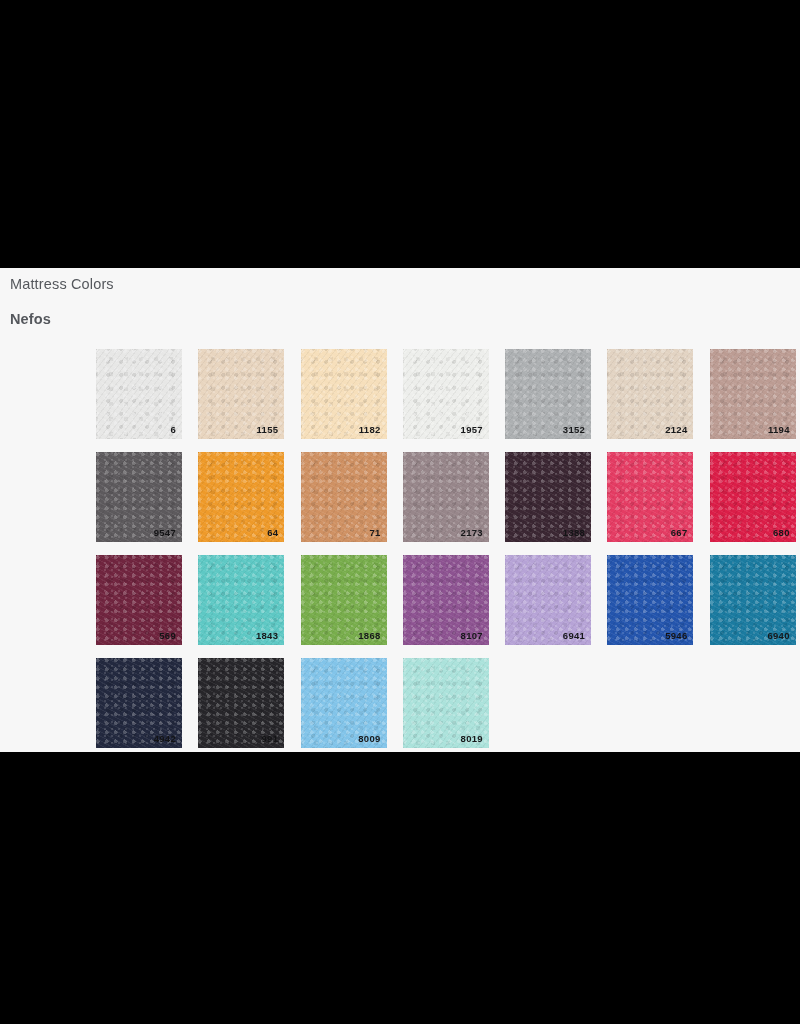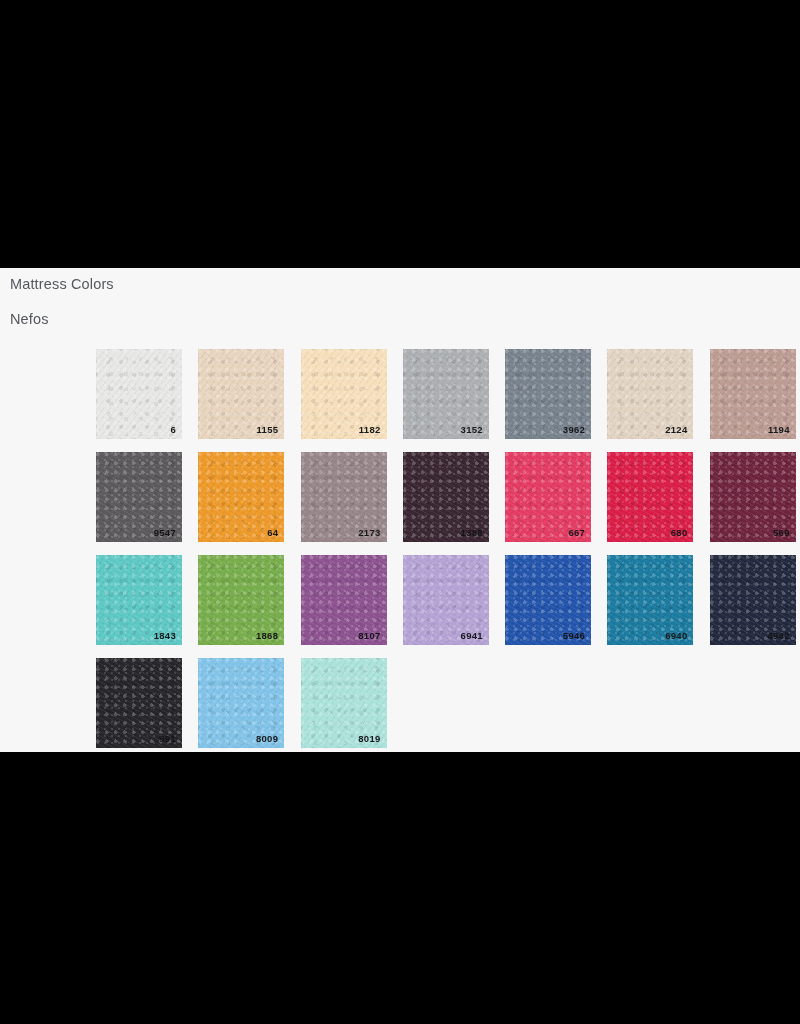--- a/index.html
+++ b/index.html
@@ -46,21 +46,21 @@
     font-weight: 400;
     color: #54575c;
     letter-spacing: 0.15px;
     line-height: 18px;
     margin: 0;
     font-family: "Liberation Sans", sans-serif;
   }
 
   .doc-subtitle {
     font-size: 14.5px;
-    font-weight: 400;
+    font-weight: 700;
     color: #54575c;
     letter-spacing: 0.15px;
     line-height: 18px;
     margin: 0;
     padding-top: 17px;
     font-family: "Liberation Sans", sans-serif;
   }
 
   
   #swatch-grid {
@@ -159,32 +159,32 @@
           <div class="tex2"></div>
           <span class="swatch-label">1155</span>
         </div>
         <div class="swatch">
           <div class="swatch-fill" style="background: rgb(246, 223, 187);"></div>
           <div class="tex"></div>
           <div class="tex2"></div>
           <span class="swatch-label">1182</span>
         </div>
         <div class="swatch">
+          <div class="swatch-fill" style="background: rgb(237, 238, 235);"></div>
+          <div class="tex"></div>
+          <div class="tex2"></div>
+          <span class="swatch-label">1957</span>
+        </div>
+        <div class="swatch">
           <div class="swatch-fill" style="background: rgb(173, 176, 178);"></div>
           <div class="tex"></div>
           <div class="tex2"></div>
           <span class="swatch-label">3152</span>
         </div>
         <div class="swatch">
-          <div class="swatch-fill" style="background: rgb(120, 131, 142);"></div>
-          <div class="tex"></div>
-          <div class="tex2"></div>
-          <span class="swatch-label">3962</span>
-        </div>
-        <div class="swatch">
           <div class="swatch-fill" style="background: rgb(226, 211, 194);"></div>
           <div class="tex"></div>
           <div class="tex2"></div>
           <span class="swatch-label">2124</span>
         </div>
         <div class="swatch">
           <div class="swatch-fill" style="background: rgb(188, 156, 147);"></div>
           <div class="tex"></div>
           <div class="tex2"></div>
           <span class="swatch-label">1194</span>
@@ -195,20 +195,26 @@
           <div class="tex2"></div>
           <span class="swatch-label on-dark">9547</span>
         </div>
         <div class="swatch">
           <div class="swatch-fill" style="background: rgb(238, 154, 42);"></div>
           <div class="tex"></div>
           <div class="tex2"></div>
           <span class="swatch-label">64</span>
         </div>
         <div class="swatch">
+          <div class="swatch-fill" style="background: rgb(207, 145, 99);"></div>
+          <div class="tex"></div>
+          <div class="tex2"></div>
+          <span class="swatch-label">71</span>
+        </div>
+        <div class="swatch">
           <div class="swatch-fill" style="background: rgb(151, 134, 138);"></div>
           <div class="tex"></div>
           <div class="tex2"></div>
           <span class="swatch-label">2173</span>
         </div>
         <div class="swatch">
           <div class="swatch-fill" style="background: rgb(59, 39, 51);"></div>
           <div class="tex"></div>
           <div class="tex2"></div>
           <span class="swatch-label on-dark">1388</span>

